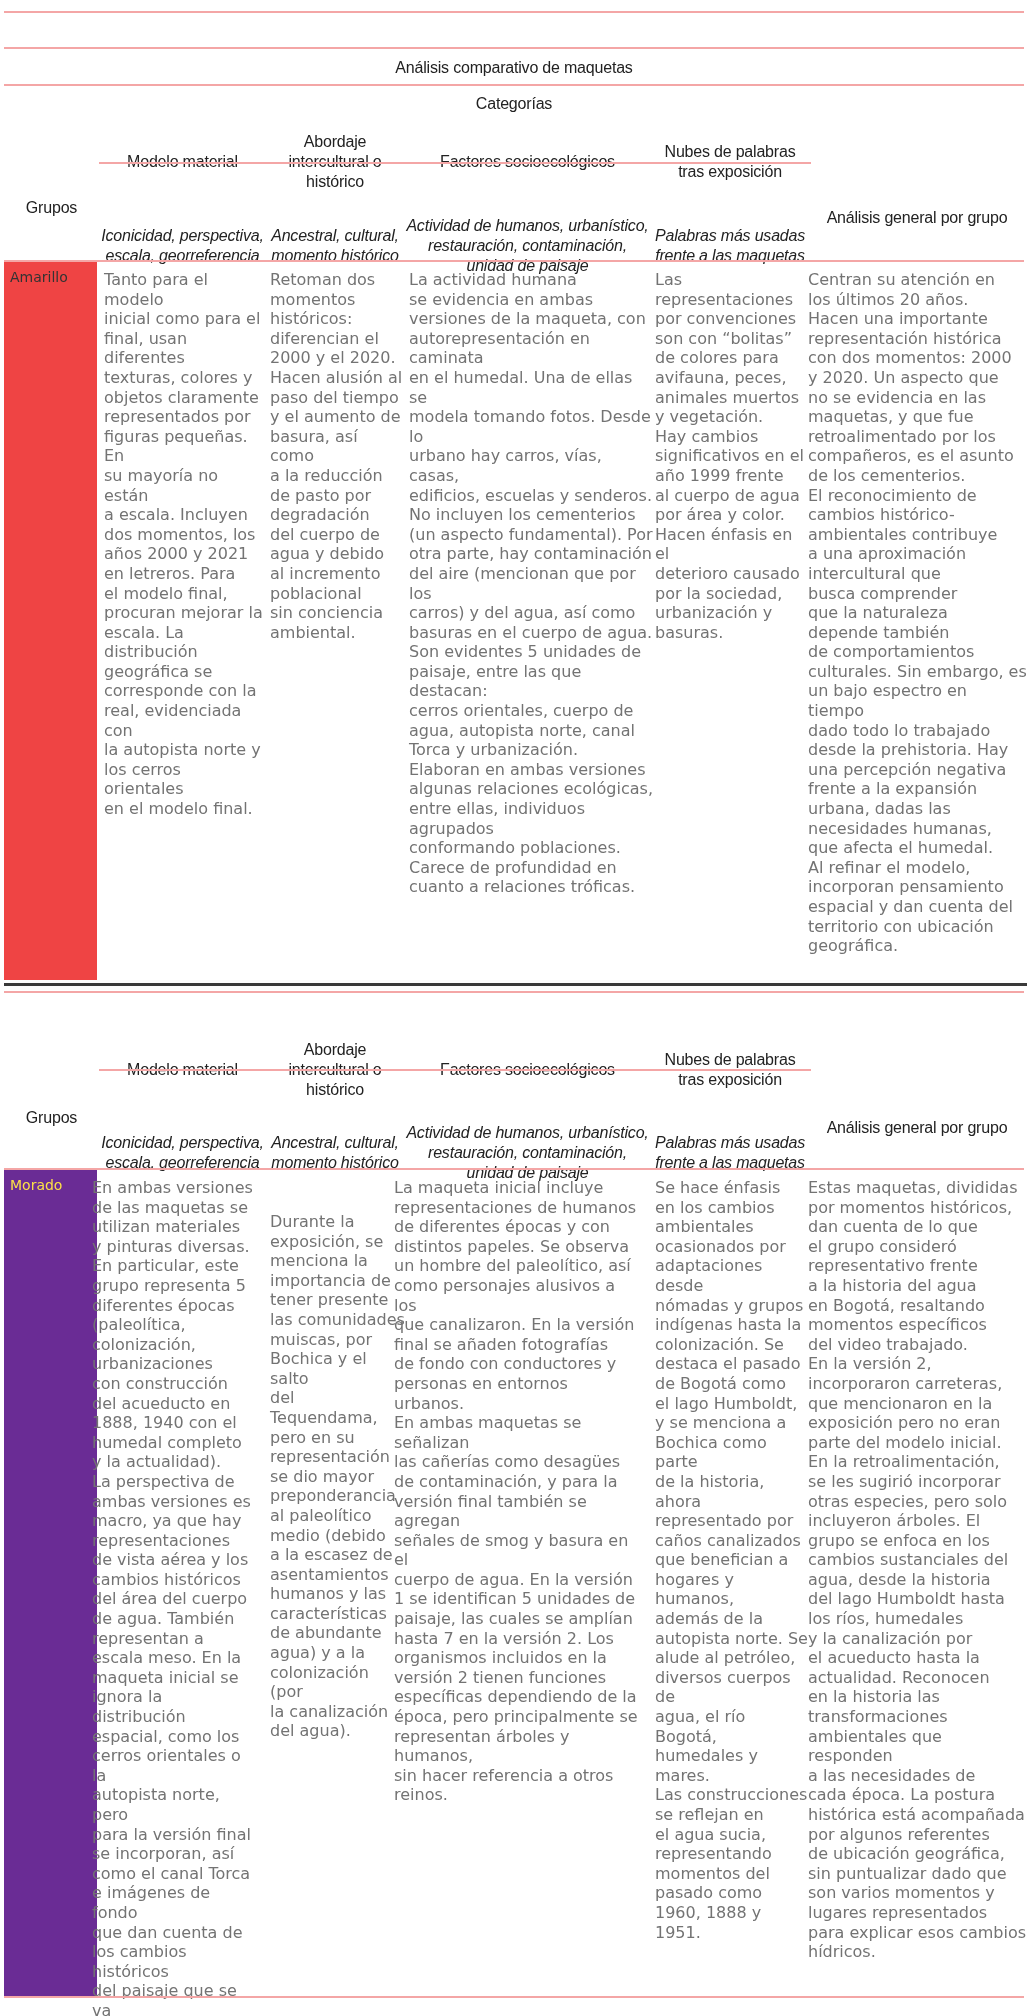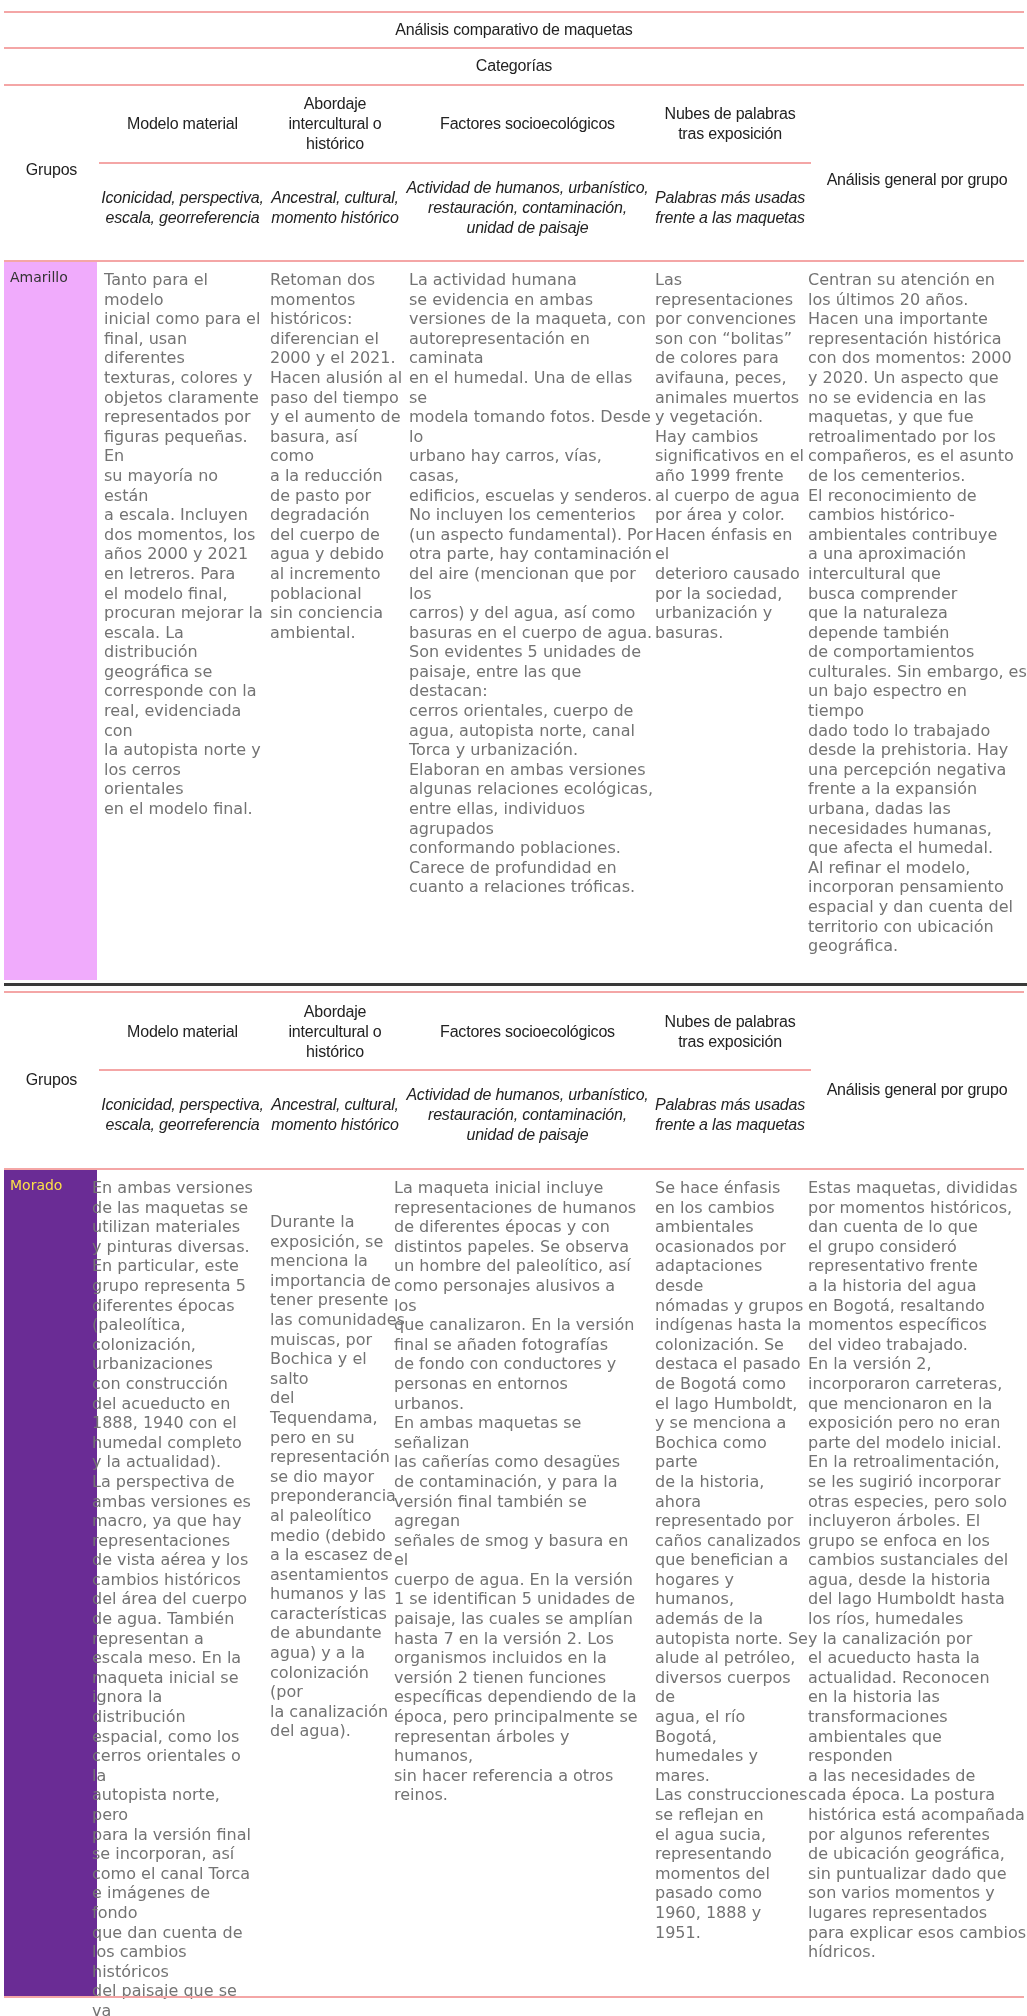--- a/index.html
+++ b/index.html
@@ -5,25 +5,25 @@
   * { box-sizing: border-box; margin: 0; padding: 0; }
   html, body { width: 1027px; height: 2016px; background: #ffffff; overflow: hidden; }
   body { font-family: "DejaVu Sans", sans-serif; color: #2b2b2b; position: relative; }
 
   .rule { position: absolute; height: 2px; background: #f4a6a6; }
   .rule-dark { position: absolute; height: 3px; background: #3a3a3a; }
 
   .hdr { position: absolute; text-align: center; font-family: "Liberation Sans", sans-serif;
          font-size: 16px; line-height: 20px; color: #222; letter-spacing: -0.2px; }
   .hdr-i { font-style: italic; }
-  .vc { display: flex; align-items: center; justify-content: center; }
+  .vc { display: flex; align-items: center; justify-content: center; margin-top: 38px; }
 
   .cell { position: absolute; font-size: 16px; line-height: 19.6px; color: #737373; white-space: pre-line; }
   .group-col { position: absolute; left: 4px; width: 93px; padding: 6px 0 0 6px; font-size: 14px; line-height: 18px; }
-  .yellow { background: #f0abfc; color: #333; }
+  .yellow { background: #ef4444; color: #333; }
   .purple { background: #6a2c95; color: #fde047; }
 </style>
 </head>
 <body>
 
 <div>
 
   <div class="rule" style="left:4px; top:11px; width:1020px;"></div>
   <div class="hdr vc" style="left:4px; top:14px; width:1020px; height:32px;">Análisis comparativo de maquetas</div>
   <div class="rule" style="left:4px; top:47px; width:1020px;"></div>
@@ -65,21 +65,21 @@
 geográfica se
 corresponde con la
 real, evidenciada con
 la autopista norte y
 los cerros orientales
 en el modelo final.</div>
     <div class="cell" style="left:270px; top:270px; width:135px;">Retoman dos
 momentos
 históricos:
 diferencian el
-2000 y el 2021.
+2000 y el 2020.
 Hacen alusión al
 paso del tiempo
 y el aumento de
 basura, así como
 a la reducción
 de pasto por
 degradación
 del cuerpo de
 agua y debido
 al incremento

